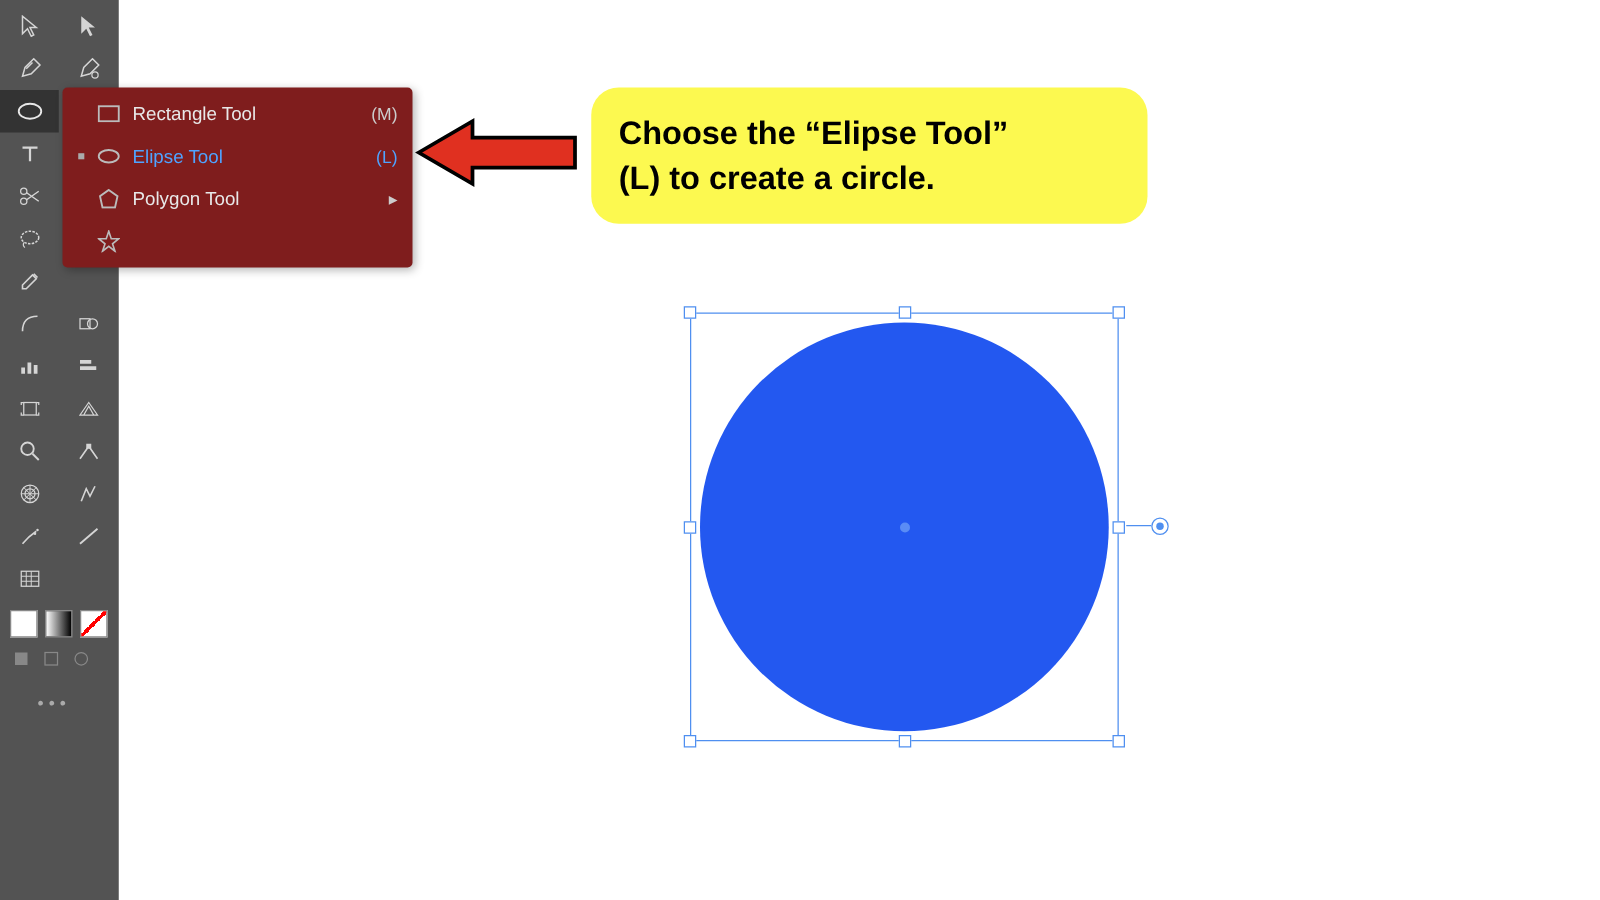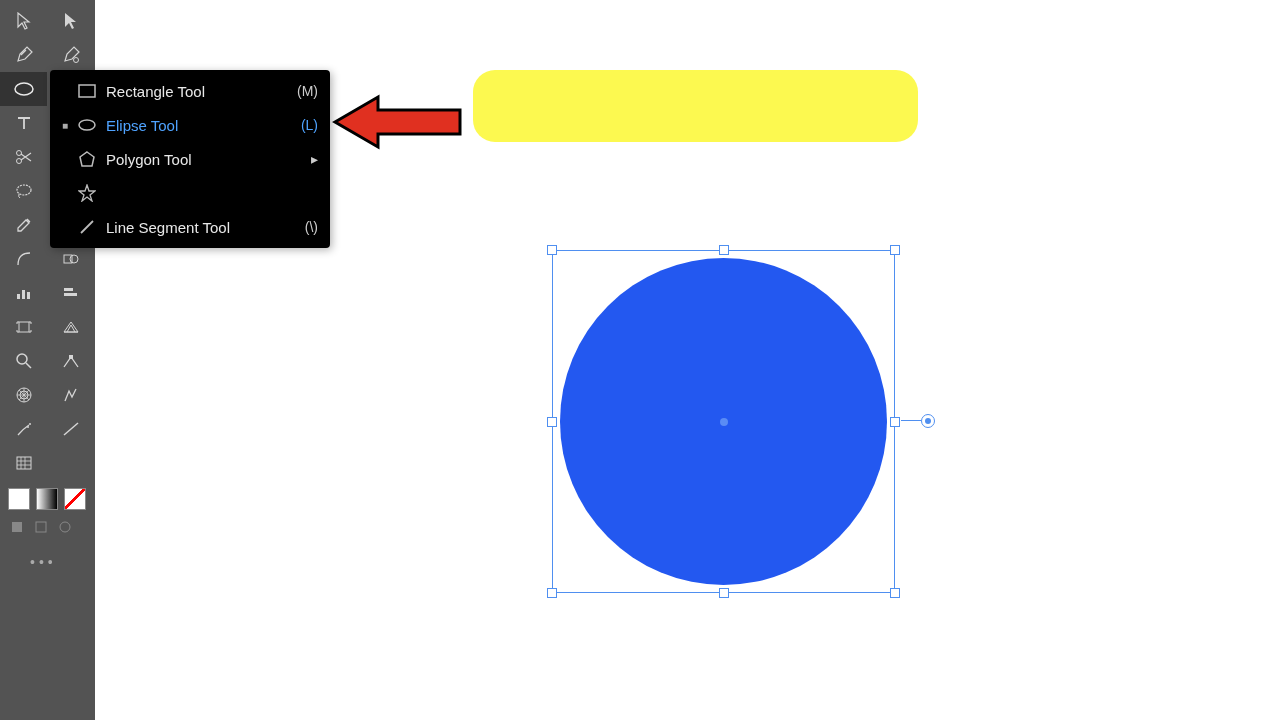--- a/index.html
+++ b/index.html
@@ -73,21 +73,21 @@
   padding: 14px 0 0 30px;
   color: #aaa;
   letter-spacing: 4px;
   font-size: 14px;
 }
 .flyout {
   position: absolute;
   left: 50px;
   top: 70px;
   width: 280px;
-  background: #000000;
+  background: #7f1d1d;
   border-radius: 4px;
   padding: 4px 0;
   box-shadow: 2px 2px 8px rgba(0,0,0,0.3);
 }
 .flyout-item {
   display: flex;
   align-items: center;
   padding: 6px 12px;
   cursor: pointer;
   color: #e8e8e8;
@@ -445,40 +445,31 @@
   </div>
   <div class="flyout-item">
     <span class="marker"></span>
     <span class="micon">
         <svg width="18" height="18">
           <polygon points="9,1 11,7 17,7 12,11 14,17 9,13 4,17 6,11 1,7 7,7" fill="none" stroke="#bbb" stroke-width="1.3"></polygon>
         </svg>
       </span>
     <span class="mkey"></span>
   </div>
-  <div class="flyout-item">
-    <span class="marker"></span>
-    <span class="micon">
-        <svg width="18" height="18">
-          <line x1="3" y1="15" x2="15" y2="3" stroke="#bbb" stroke-width="1.8"></line>
-        </svg>
-      </span>
-    <span class="mlabel">Line Segment Tool</span>
-    <span class="mkey">(\)</span>
-  </div>
 </div>
 
 <div class="arrow">
   <svg width="135" height="60" viewBox="0 0 135 60">
     <path d="M5 30 L48 5 L48 18 L130 18 L130 42 L48 42 L48 55 Z" fill="#e03020" stroke="#000" stroke-width="3"></path>
   </svg>
 </div>
 
 <div class="callout">
-  <br>
+  <span>Choose the “Elipse Tool”</span><br>
+  <span>(L) to create a circle.</span>
 </div>
 
 <div class="canvas-selection">
   <div class="circle"></div>
   <div class="sel-box"></div>
   <div class="handle tl"></div>
   <div class="handle tm"></div>
   <div class="handle tr"></div>
   <div class="handle ml"></div>
   <div class="handle mr"></div>

